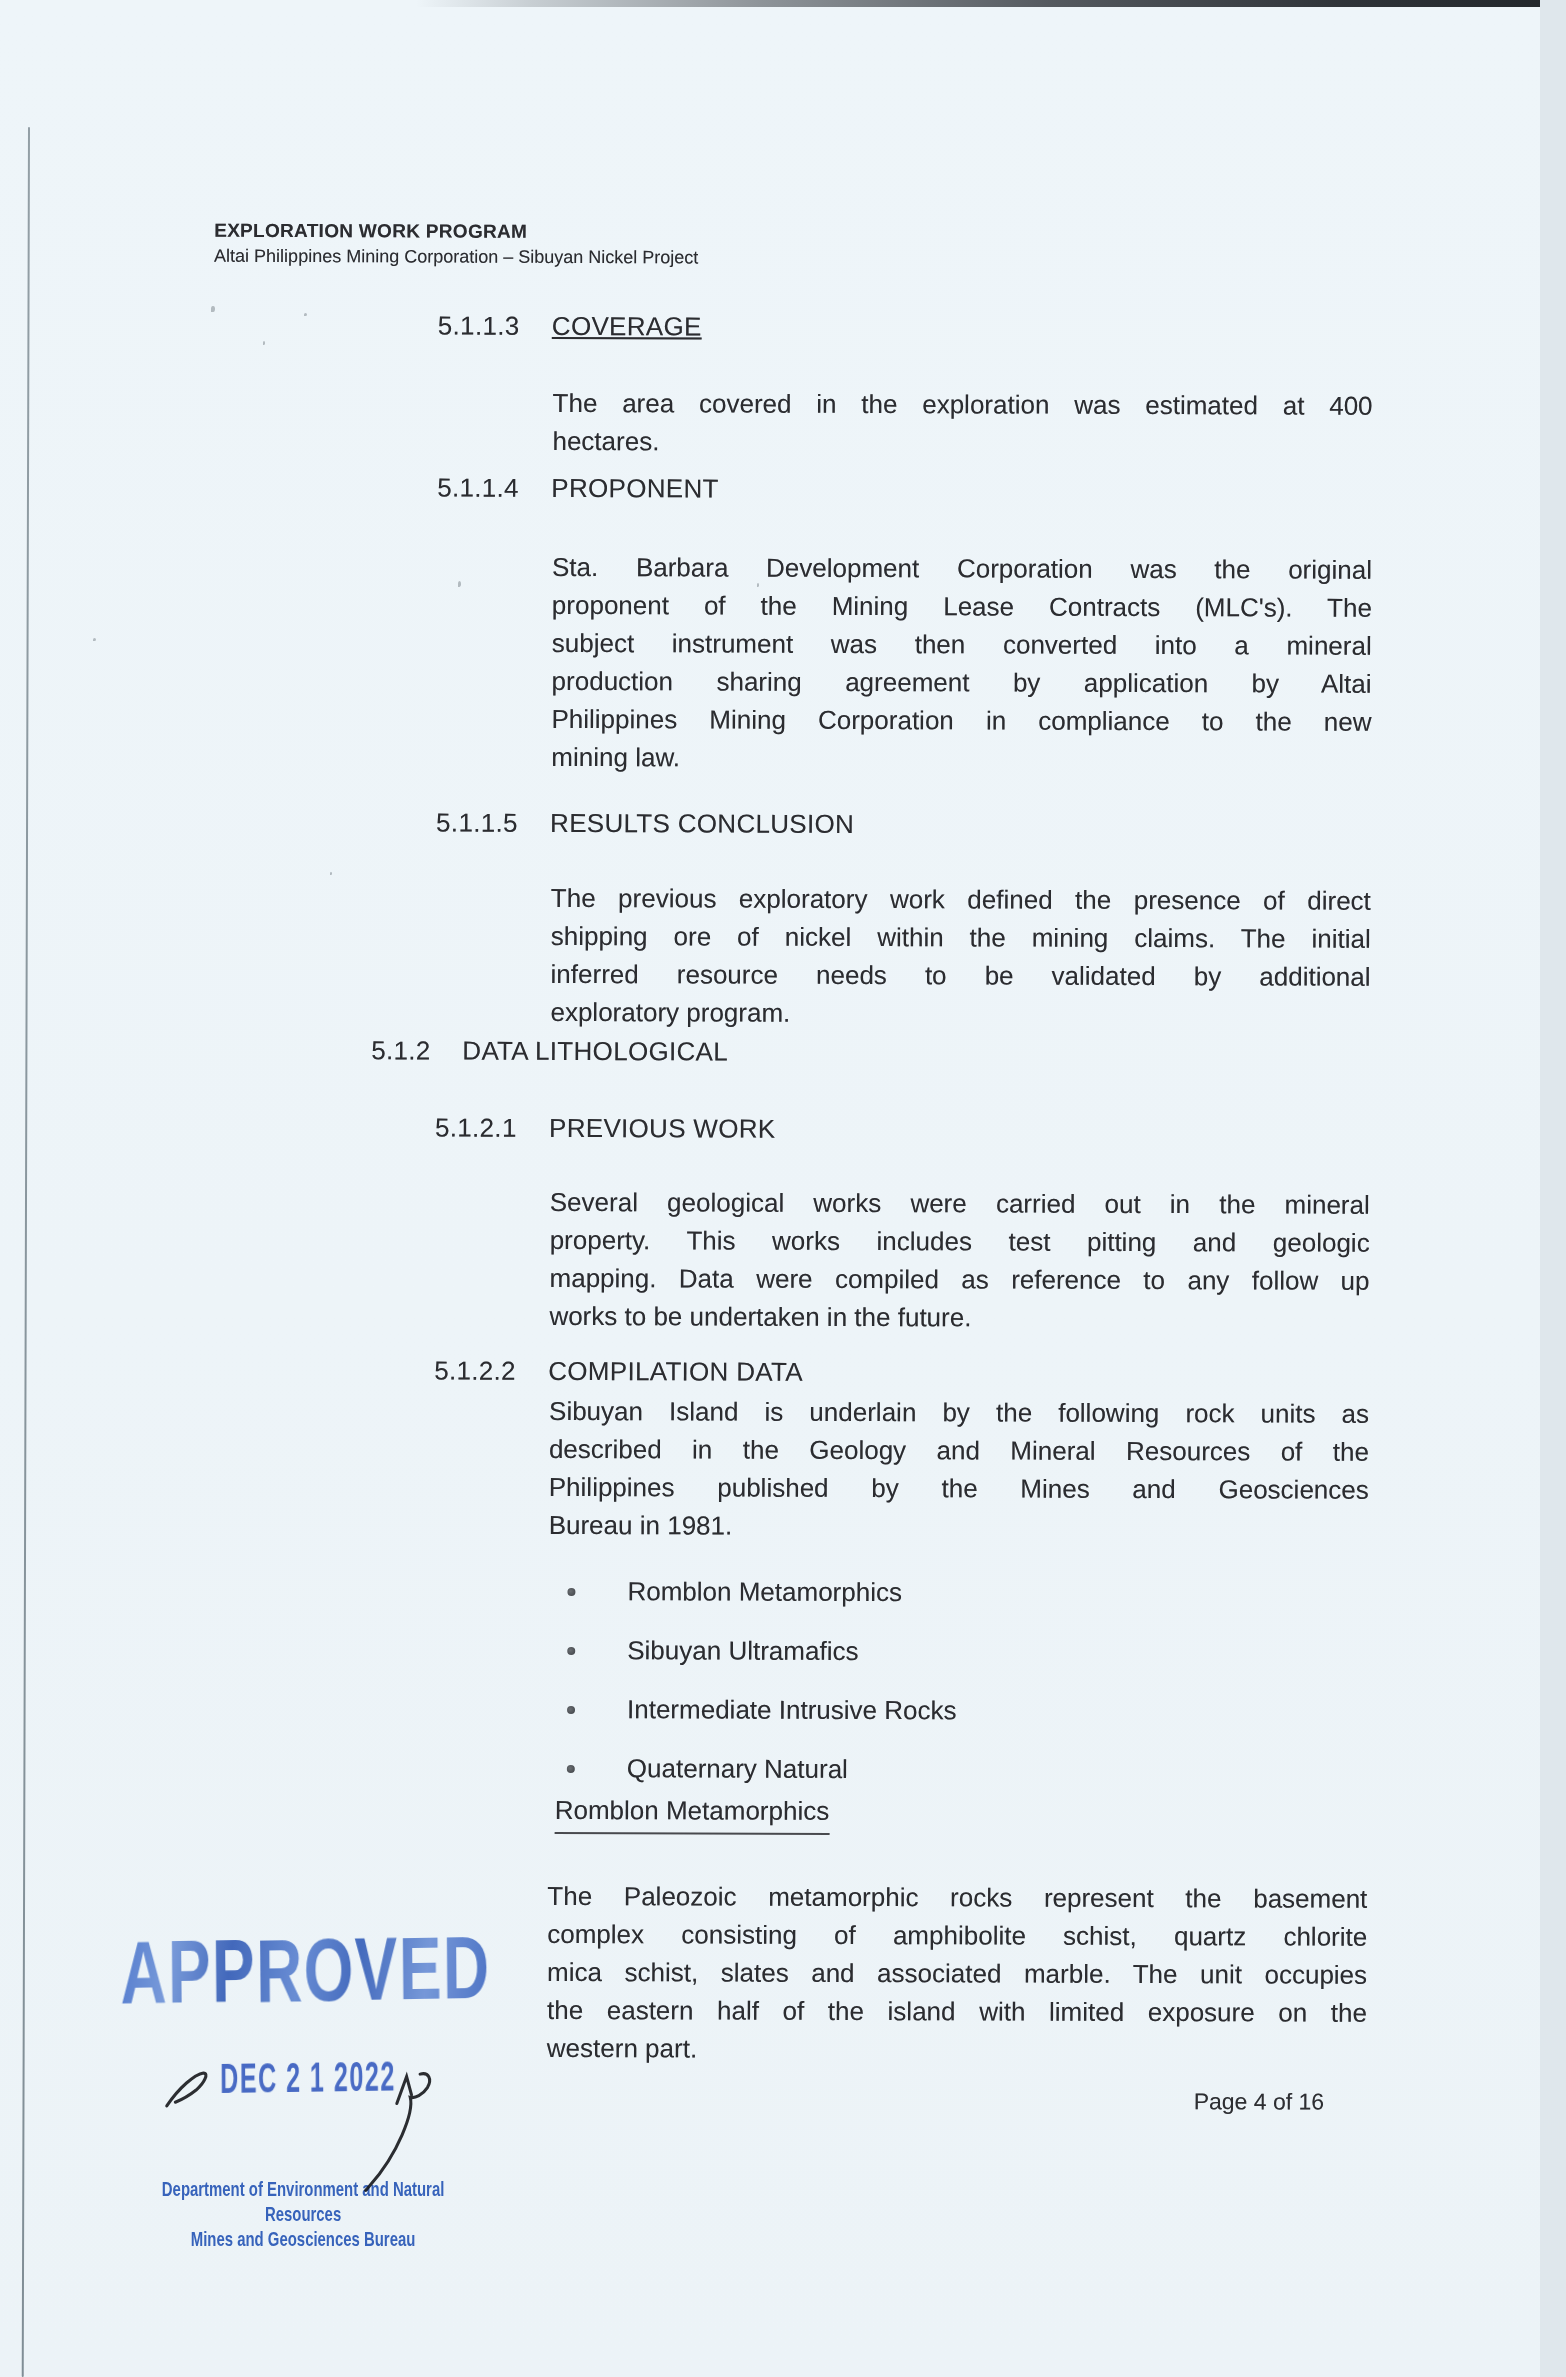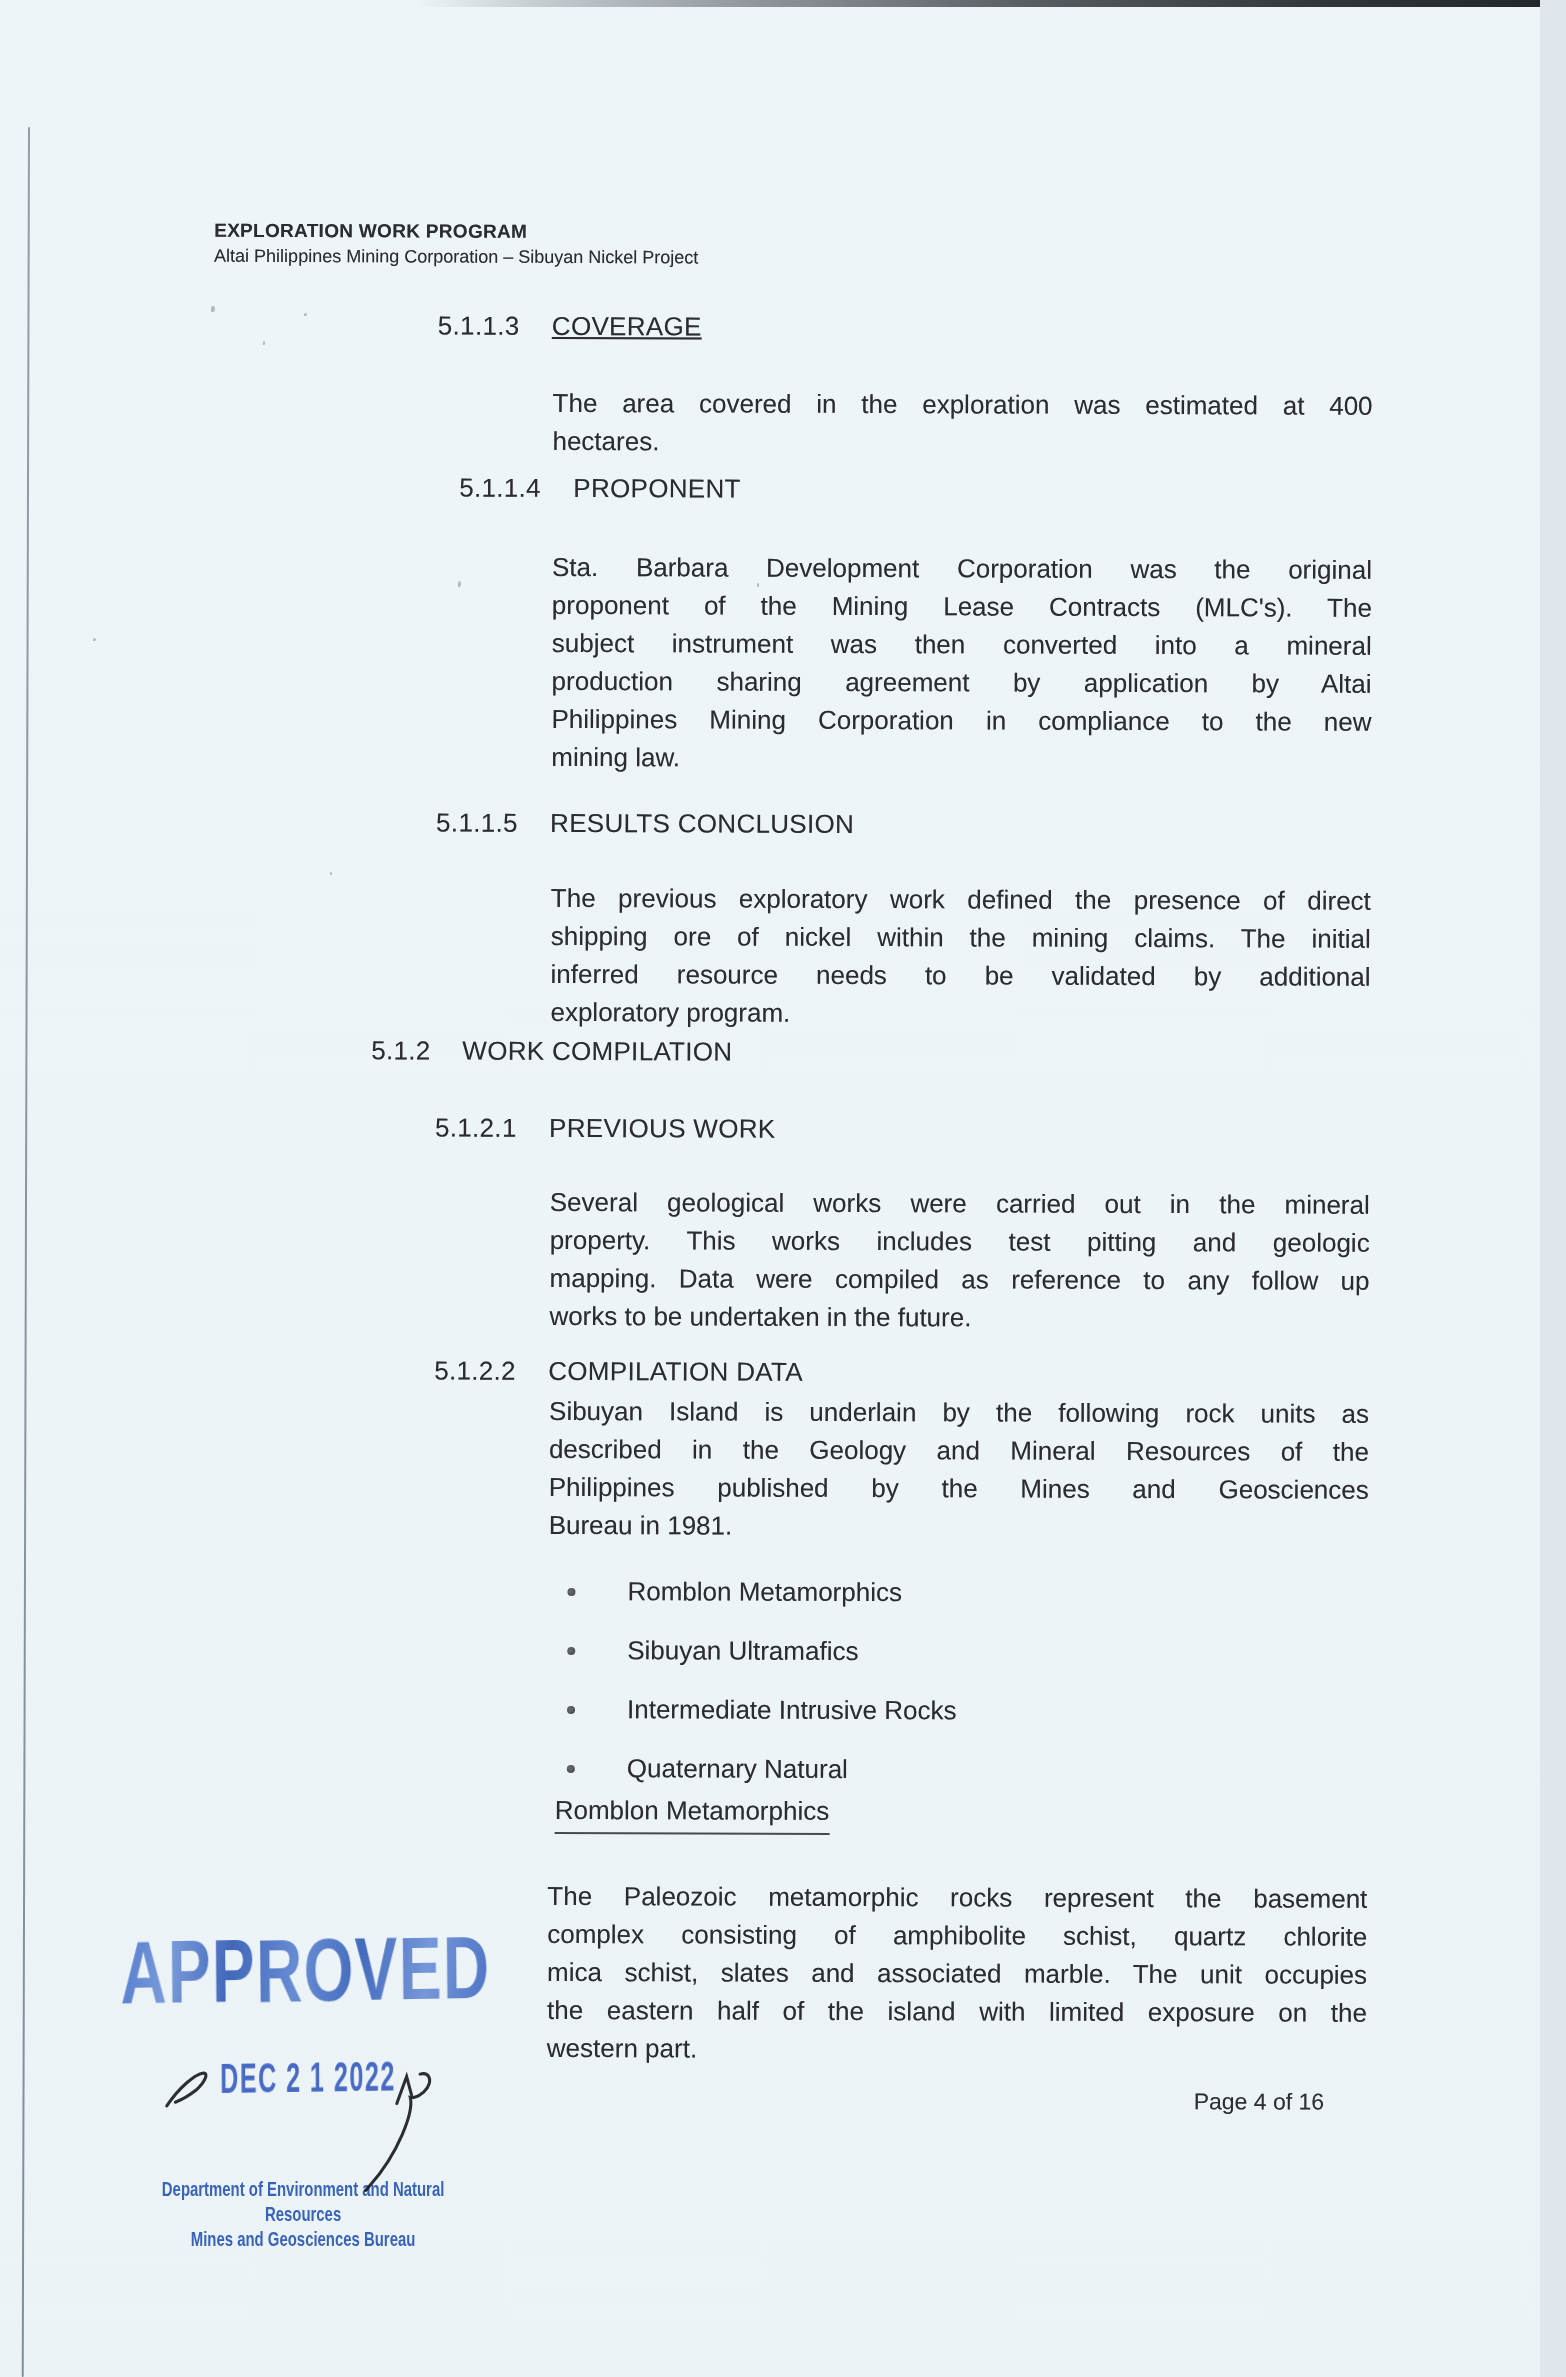--- a/index.html
+++ b/index.html
@@ -108,21 +108,21 @@
     </div>
 
     <div class="sec-heading" style="left:439px; top:309px;text-decoration:underline;">
       <span class="sec-num nw186">5.1.1.3</span><span>COVERAGE</span>
     </div>
     <div class="para" style="left:554px; top:382px;">
         <div class="pline">The area covered in the exploration was estimated at 400</div>
         <div class="pline plast">hectares.</div>
       </div>
 
-    <div class="sec-heading" style="left:461px; top:471px;">
+    <div class="sec-heading" style="left:439px; top:471px;">
       <span class="sec-num nw186">5.1.1.4</span><span>PROPONENT</span>
     </div>
     <div class="para" style="left:554px; top:546px;">
         <div class="pline">Sta. Barbara Development Corporation was the original</div>
         <div class="pline">proponent of the Mining Lease Contracts (MLC's). The</div>
         <div class="pline">subject instrument was then converted into a mineral</div>
         <div class="pline">production sharing agreement by application by Altai</div>
         <div class="pline">Philippines Mining Corporation in compliance to the new</div>
         <div class="pline plast">mining law.</div>
       </div>
@@ -131,21 +131,21 @@
       <span class="sec-num nw186">5.1.1.5</span><span>RESULTS CONCLUSION</span>
     </div>
     <div class="para" style="left:554px; top:877px;">
         <div class="pline">The previous exploratory work defined the presence of direct</div>
         <div class="pline">shipping ore of nickel within the mining claims. The initial</div>
         <div class="pline">inferred resource needs to be validated by additional</div>
         <div class="pline plast">exploratory program.</div>
       </div>
 
     <div class="sec-heading" style="left:355px; top:1034px;">
-      <span class="sec-num nw149">5.1.2</span><span>WORK COMPILATION</span>
+      <span class="sec-num nw149">5.1.2</span><span>DATA LITHOLOGICAL</span>
     </div>
 
     <div class="sec-heading" style="left:439px; top:1111px;">
       <span class="sec-num nw186">5.1.2.1</span><span>PREVIOUS WORK</span>
     </div>
     <div class="para" style="left:554px; top:1181px;">
         <div class="pline">Several geological works were carried out in the mineral</div>
         <div class="pline">property. This works includes test pitting and geologic</div>
         <div class="pline">mapping. Data were compiled as reference to any follow up</div>
         <div class="pline plast">works to be undertaken in the future.</div>

